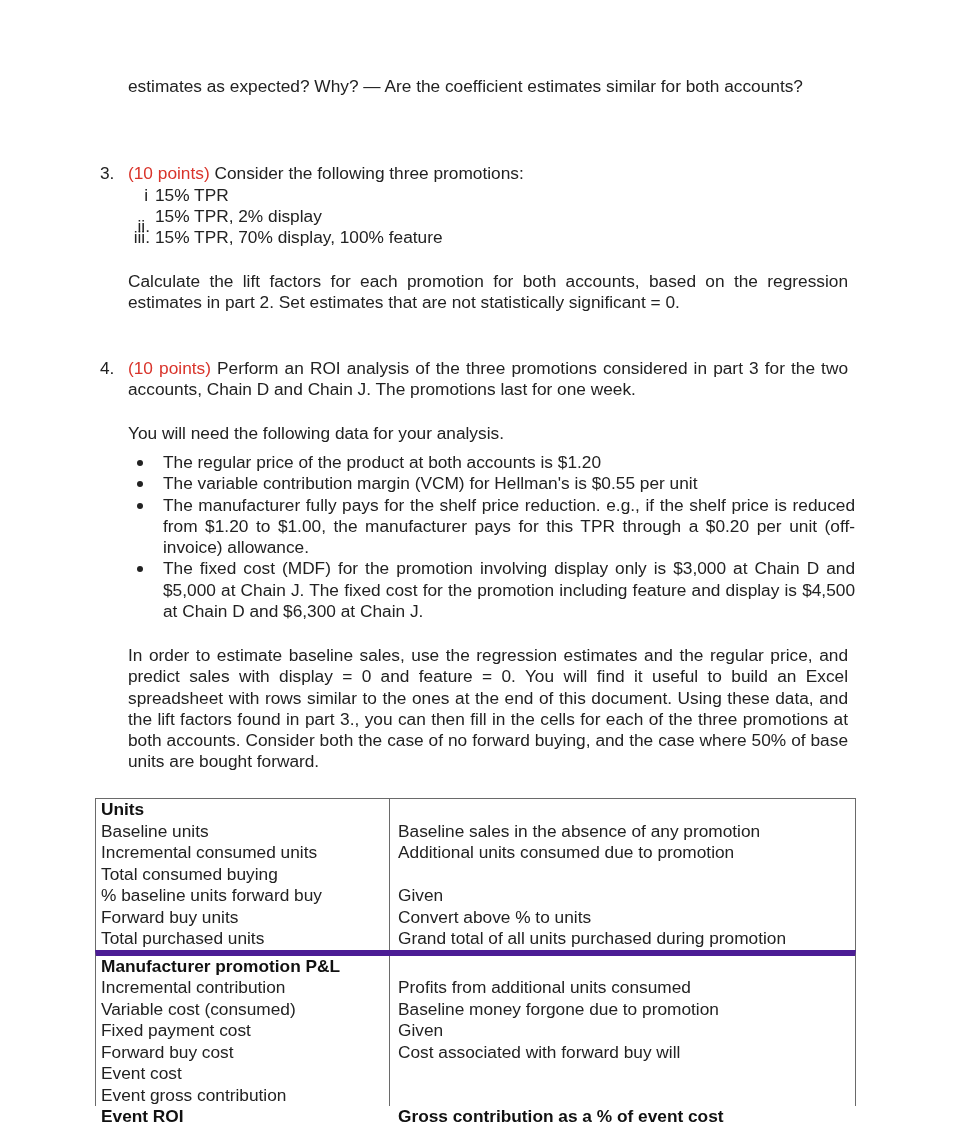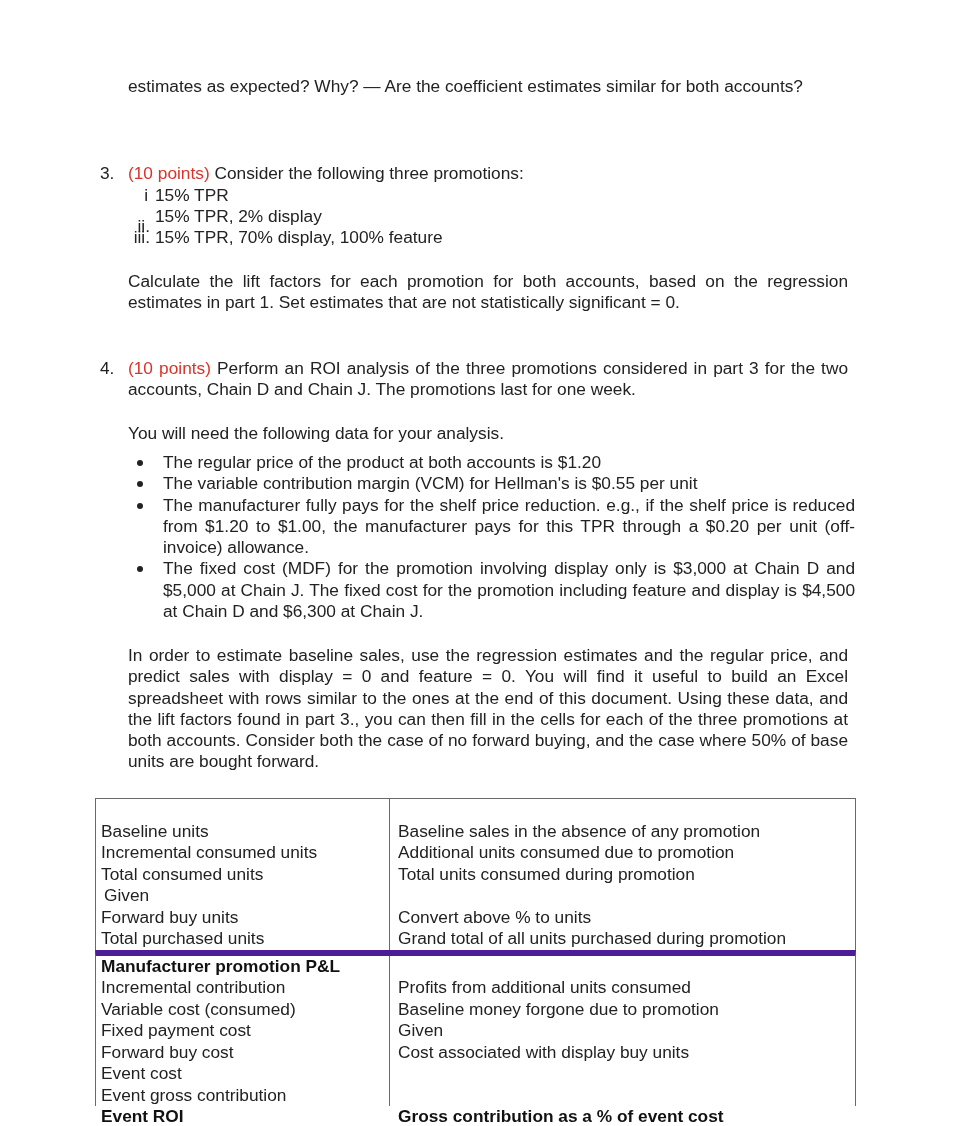--- a/index.html
+++ b/index.html
@@ -139,21 +139,21 @@
     <span class="roman-marker" style="right:auto; left:6px; width:16px; text-align:right;margin-top:10px;">ii.</span>
     <span style="position:absolute; left:27px;">15% TPR, 2% display</span>
   </div>
   <div class="roman-item">
     <span class="roman-marker" style="right:auto; left:1px; width:21px; text-align:right;">iii.</span>
     <span style="position:absolute; left:27px;">15% TPR, 70% display, 100% feature</span>
   </div>
 </div>
 
 <div class="block justify" style="top:271px;">
-  <span>Calculate the lift factors for each promotion for both accounts, based on the regression estimates in part 1. Set estimates that are not statistically significant = 0.</span>
+  <span>Calculate the lift factors for each promotion for both accounts, based on the regression estimates in part 2. Set estimates that are not statistically significant = 0.</span>
 </div>
 
 <div class="num" style="top:358px;">4.</div>
 <div class="block justify" style="top:358px;">
   <span class="red">(10 points)</span>
   <span>Perform an ROI analysis of the three promotions considered in part 3 for the two accounts, Chain D and Chain J. The promotions last for one week.</span>
 </div>
 
 <div class="block" style="top:423px;">You will need the following data for your analysis.</div>
 
@@ -177,35 +177,36 @@
 </ul>
 
 <div class="block justify" style="top:645px;">
   <span>In order to estimate baseline sales, use the regression estimates and the regular price, and predict sales with display = 0 and feature = 0. You will find it useful to build an Excel spreadsheet with rows similar to the ones at the end of this document. Using these data, and the lift factors found in part 3., you can then fill in the cells for each of the three promotions at both accounts. Consider both the case of no forward buying, and the case where 50% of base units are bought forward.</span>
 </div>
 
 <div class="tbl">
   <div class="tbl-section">
     <div class="tbl-divider"></div>
     <div class="tbl-row">
+      <div class="c1 bold">Units</div>
       <div class="c2"></div>
     </div>
     <div class="tbl-row">
       <div class="c1">Baseline units</div>
       <div class="c2">Baseline sales in the absence of any promotion</div>
     </div>
     <div class="tbl-row">
       <div class="c1">Incremental consumed units</div>
       <div class="c2">Additional units consumed due to promotion</div>
     </div>
     <div class="tbl-row">
-      <div class="c1">Total consumed units</div>
-      <div class="c2">Total units consumed during promotion</div>
-    </div>
-    <div class="tbl-row">
+      <div class="c1">Total consumed buying</div>
+    </div>
+    <div class="tbl-row">
+      <div class="c1">% baseline units forward buy</div>
       <div class="c2">Given</div>
     </div>
     <div class="tbl-row">
       <div class="c1">Forward buy units</div>
       <div class="c2">Convert above % to units</div>
     </div>
     <div class="tbl-row">
       <div class="c1">Total  purchased units</div>
       <div class="c2">Grand total of all units purchased during promotion</div>
     </div>
@@ -224,21 +225,21 @@
     <div class="tbl-row">
       <div class="c1">Variable cost (consumed)</div>
       <div class="c2">Baseline money forgone due to promotion</div>
     </div>
     <div class="tbl-row">
       <div class="c1">Fixed payment cost</div>
       <div class="c2">Given</div>
     </div>
     <div class="tbl-row">
       <div class="c1">Forward buy cost</div>
-      <div class="c2">Cost associated with display buy units</div>
+      <div class="c2">Cost associated with forward buy will</div>
     </div>
     <div class="tbl-row">
       <div class="c1">Event  cost</div>
     </div>
     <div class="tbl-row">
       <div class="c1">Event  gross contribution</div>
     </div>
   </div>
 
   <div class="tbl-final">

